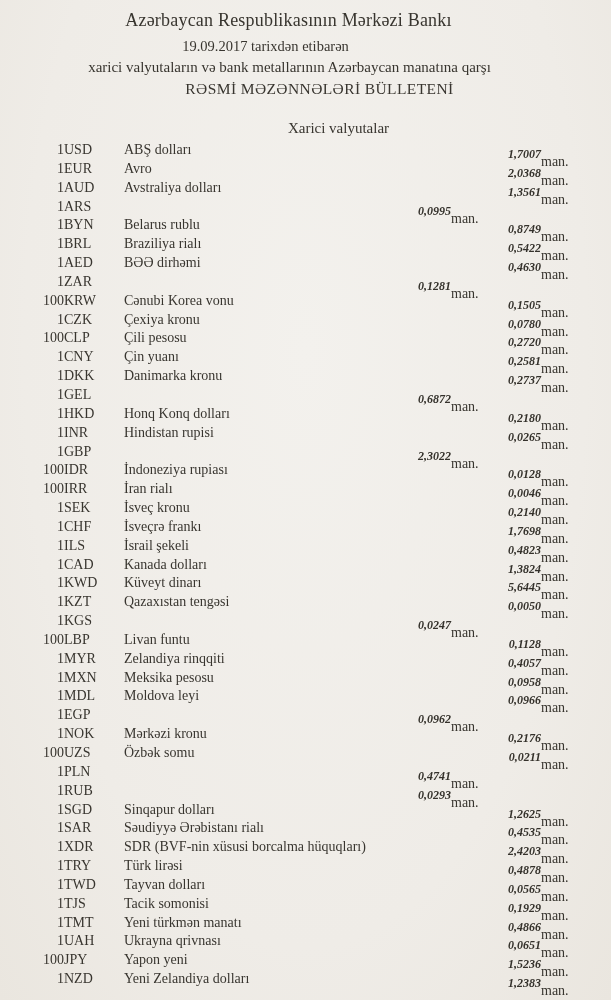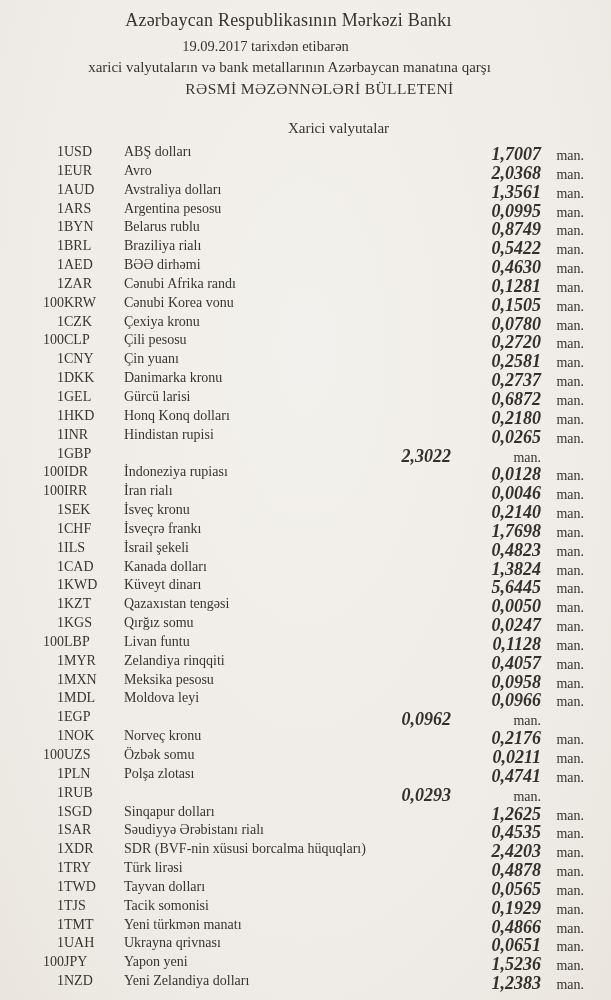--- a/index.html
+++ b/index.html
@@ -36,26 +36,26 @@
     font-size: 14px;
     line-height: 18.85px;
   }
   .qty  { text-align: right; }
   .code { }
   .name { text-align: left; padding-left: 12px; white-space: nowrap; }
   .rate {
     text-align: right;
     font-weight: bold;
     font-style: italic;
-    font-size: 18px;
+    font-size: 12px;
     color: #34312b;
     position: relative;
     top: 4px;
   }
-  .man  { text-align: right; position: relative; top: 4px; }
+  .man  { text-align: left; position: relative; top: 12px; }
 </style>
 </head>
 <body>
 
 <div class="doc">
   <div class="hline l1">Azərbaycan Respublikasının Mərkəzi Bankı</div>
   <div class="hline l2">19.09.2017 tarixdən etibarən</div>
   <div class="hline l3">xarici valyutaların və bank metallarının Azərbaycan manatına qarşı</div>
   <div class="hline l4">RƏSMİ MƏZƏNNƏLƏRİ BÜLLETENİ</div>
   <div class="hline section-title">Xarici valyutalar</div>
@@ -80,21 +80,20 @@
     <span class="qty">1</span>
     <span class="code">AUD</span>
     <span class="name">Avstraliya dolları</span>
     <span class="rate">1,3561</span>
     <span class="man">man.</span>
   </div>
 
   <div class="row">
     <span class="qty">1</span>
     <span class="code">ARS</span>
-    <span class="name">Argentina pesosu</span>
     <span class="rate">0,0995</span>
     <span class="man">man.</span>
   </div>
 
   <div class="row">
     <span class="qty">1</span>
     <span class="code">BYN</span>
     <span class="name">Belarus rublu</span>
     <span class="rate">0,8749</span>
     <span class="man">man.</span>
@@ -112,21 +111,20 @@
     <span class="qty">1</span>
     <span class="code">AED</span>
     <span class="name">BƏƏ dirhəmi</span>
     <span class="rate">0,4630</span>
     <span class="man">man.</span>
   </div>
 
   <div class="row">
     <span class="qty">1</span>
     <span class="code">ZAR</span>
-    <span class="name">Cənubi Afrika randı</span>
     <span class="rate">0,1281</span>
     <span class="man">man.</span>
   </div>
 
   <div class="row">
     <span class="qty">100</span>
     <span class="code">KRW</span>
     <span class="name">Cənubi Korea vonu</span>
     <span class="rate">0,1505</span>
     <span class="man">man.</span>
@@ -160,21 +158,20 @@
     <span class="qty">1</span>
     <span class="code">DKK</span>
     <span class="name">Danimarka kronu</span>
     <span class="rate">0,2737</span>
     <span class="man">man.</span>
   </div>
 
   <div class="row">
     <span class="qty">1</span>
     <span class="code">GEL</span>
-    <span class="name">Gürcü larisi</span>
     <span class="rate">0,6872</span>
     <span class="man">man.</span>
   </div>
 
   <div class="row">
     <span class="qty">1</span>
     <span class="code">HKD</span>
     <span class="name">Honq Konq dolları</span>
     <span class="rate">0,2180</span>
     <span class="man">man.</span>
@@ -255,21 +252,20 @@
     <span class="qty">1</span>
     <span class="code">KZT</span>
     <span class="name">Qazaxıstan tengəsi</span>
     <span class="rate">0,0050</span>
     <span class="man">man.</span>
   </div>
 
   <div class="row">
     <span class="qty">1</span>
     <span class="code">KGS</span>
-    <span class="name">Qırğız somu</span>
     <span class="rate">0,0247</span>
     <span class="man">man.</span>
   </div>
 
   <div class="row">
     <span class="qty">100</span>
     <span class="code">LBP</span>
     <span class="name">Livan funtu</span>
     <span class="rate">0,1128</span>
     <span class="man">man.</span>
@@ -302,37 +298,36 @@
   <div class="row">
     <span class="qty">1</span>
     <span class="code">EGP</span>
     <span class="rate">0,0962</span>
     <span class="man">man.</span>
   </div>
 
   <div class="row">
     <span class="qty">1</span>
     <span class="code">NOK</span>
-    <span class="name">Norveç kronu</span>
+    <span class="name">Mərkəzi kronu</span>
     <span class="rate">0,2176</span>
     <span class="man">man.</span>
   </div>
 
   <div class="row">
     <span class="qty">100</span>
     <span class="code">UZS</span>
     <span class="name">Özbək somu</span>
     <span class="rate">0,0211</span>
     <span class="man">man.</span>
   </div>
 
   <div class="row">
     <span class="qty">1</span>
     <span class="code">PLN</span>
-    <span class="name">Polşa zlotası</span>
     <span class="rate">0,4741</span>
     <span class="man">man.</span>
   </div>
 
   <div class="row">
     <span class="qty">1</span>
     <span class="code">RUB</span>
     <span class="rate">0,0293</span>
     <span class="man">man.</span>
   </div>

